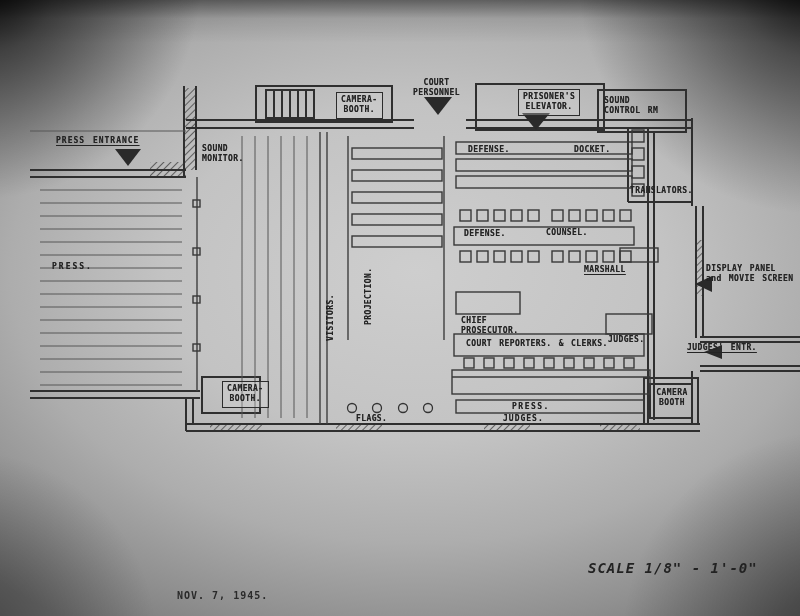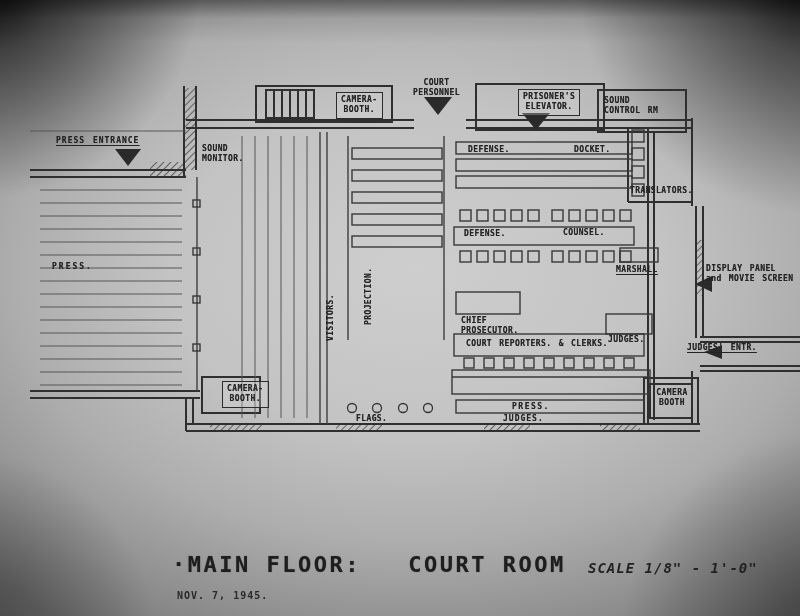--- a/index.html
+++ b/index.html
@@ -171,36 +171,35 @@
   <div class="lbl" style="left:413px;top:78px;">COURT
 PERSONNEL</div>
   <div class="lbl boxed" style="left:502px;top:89px;">PRISONER'S
 ELEVATOR.</div>
   <div class="lbl ta-l" style="left:604px;top:96px;">SOUND
 CONTROL RM</div>
   <div class="lbl" style="left:468px;top:145px;">DEFENSE.</div>
   <div class="lbl" style="left:546px;top:145px;padding-left:28px;">DOCKET.</div>
   <div class="lbl" style="left:630px;top:186px;">TRANSLATORS.</div>
   <div class="lbl" style="left:464px;top:229px;">DEFENSE.</div>
-  <div class="lbl" style="left:546px;top:228px;margin-left:17px;">COUNSEL.</div>
-  <div class="lbl ul" style="left:616px;top:265px;">MARSHALL</div>
+  <div class="lbl" style="left:546px;top:228px;">COUNSEL.</div>
+  <div class="lbl ul" style="left:584px;top:265px;">MARSHALL</div>
   <div class="lbl ta-l" style="left:706px;top:264px;">DISPLAY PANEL
 and MOVIE SCREEN</div>
   <div class="lbl" style="left:52px;top:262px;letter-spacing:2px;">PRESS.</div>
   <div class="lbl vlabel" style="left:326px;top:282px;height:72px;">VISITORS.</div>
   <div class="lbl vlabel" style="left:364px;top:254px;height:84px;">PROJECTION.</div>
   <div class="lbl ta-l" style="left:461px;top:316px;">CHIEF
 PROSECUTOR.</div>
   <div class="lbl" style="left:466px;top:339px;">COURT REPORTERS. &amp; CLERKS.</div>
   <div class="lbl" style="left:608px;top:335px;">JUDGES.</div>
   <div class="lbl ul ta-l" style="left:687px;top:343px;">JUDGES' ENTR.</div>
   <div class="lbl boxed" style="left:206px;top:381px;">CAMERA-
 BOOTH.</div>
   <div class="lbl" style="left:503px;top:377px;letter-spacing:1px;margin-top:37px;">JUDGES.</div>
   <div class="lbl" style="left:356px;top:414px;">FLAGS.</div>
   <div class="lbl" style="left:512px;top:402px;letter-spacing:1.5px;">PRESS.</div>
   <div class="lbl" style="left:650px;top:388px;width:44px;">CAMERA
 BOOTH</div>
 
-  <div class="title">·MAIN FLOOR:   COURT ROOM</div>
   <div class="scale">SCALE 1/8" - 1'-0"</div>
   <div class="date">NOV. 7, 1945.</div>
 </div>
 
 </body></html>

